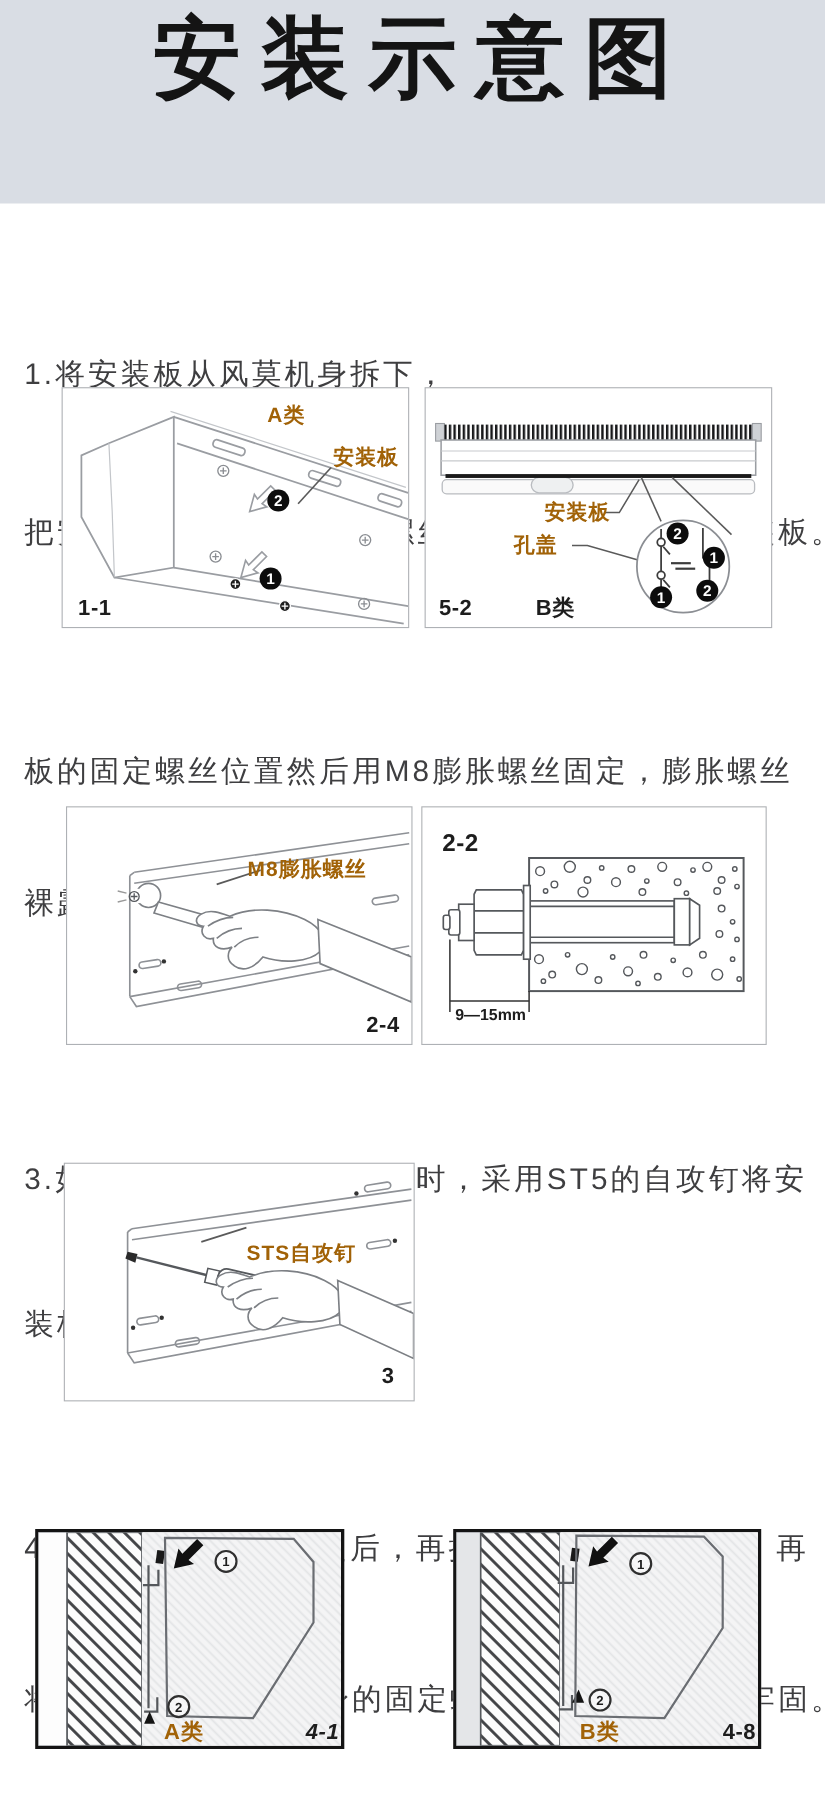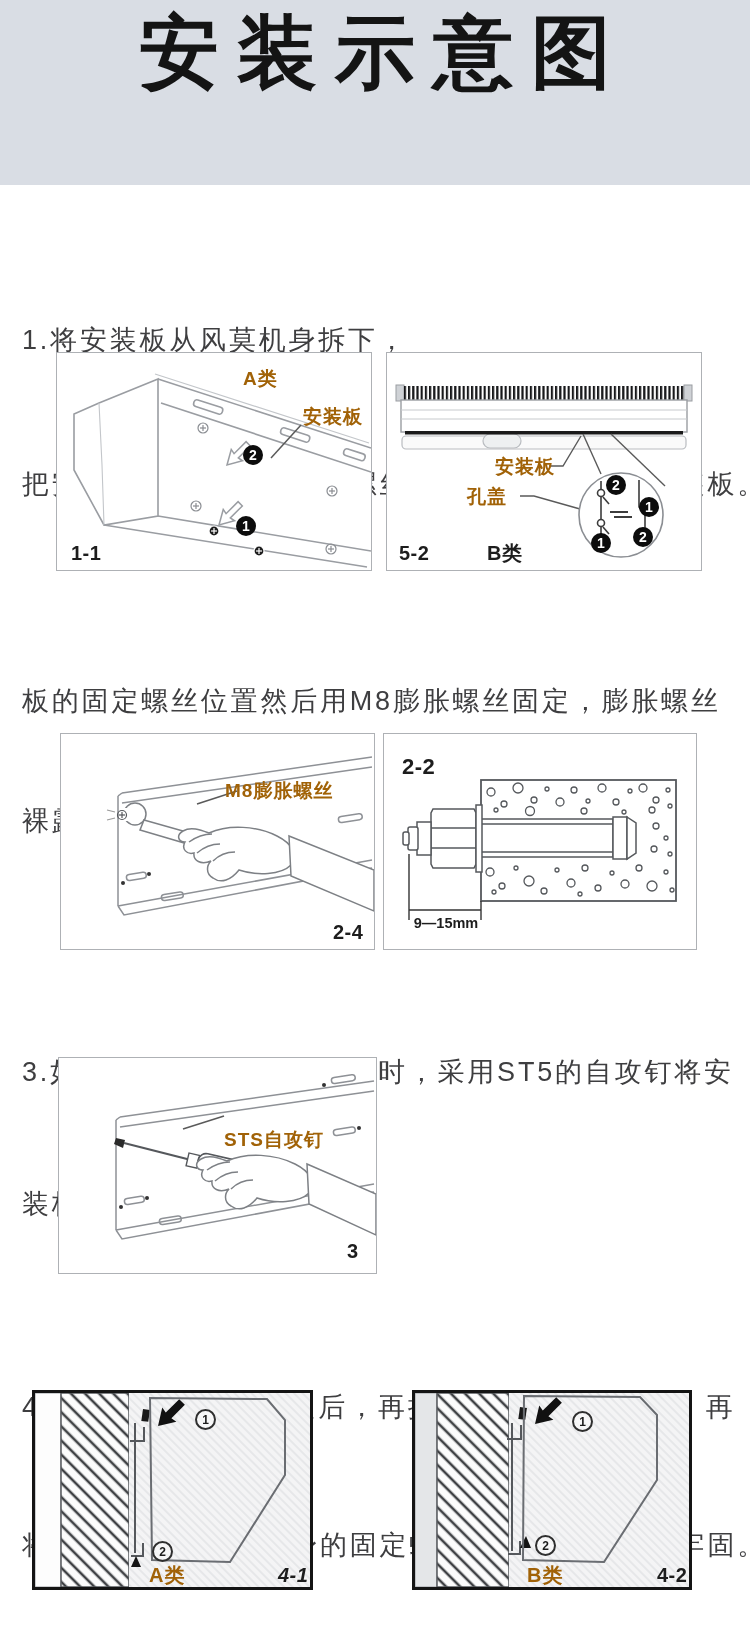--- a/index.html
+++ b/index.html
@@ -353,16 +353,16 @@
         <polyline points="105,148 105,161 93,161"></polyline>
       </g>
       <rect x="105" y="14" width="7" height="12" fill="#191919" transform="rotate(8 105 14)"></rect>
       <polygon points="105,155 111,143 116,155" fill="#141414"></polygon>
       <polygon points="109,3 225,4 242,22 242,87 189,169 108,167" stroke="#6a6d72" stroke-width="2" fill="none"></polygon>
       <use href="#blackArrow" transform="translate(120,31) rotate(-45)" fill="#111"></use>
     </svg>
     <span class="obadge" style="left:157px;top:18px;">1</span>
     <span class="obadge" style="left:120px;top:142px;">2</span>
     <div class="dlabel" style="left:112px;top:172px;font-size:20px;">B类</div>
-    <div class="fig" style="left:242px;top:172px;">4-2</div>
+    <div class="fig" style="left:242px;top:172px;">4-8</div>
   </div>
 
 </div>
 
 </body></html>

